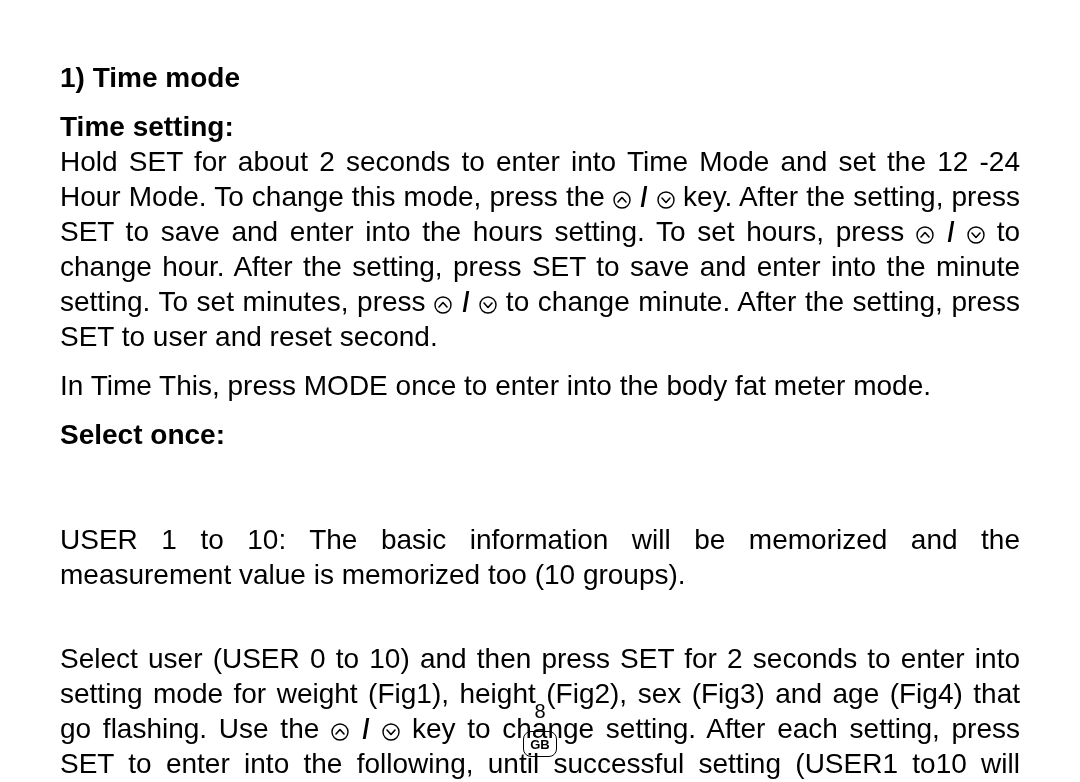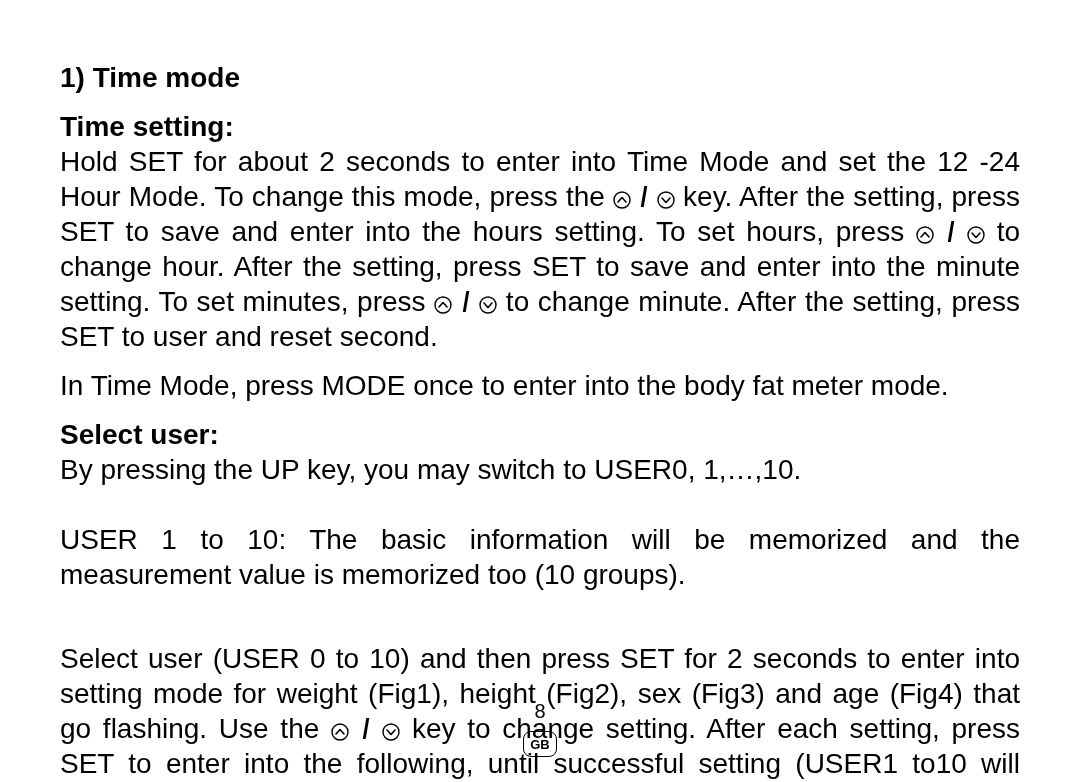--- a/index.html
+++ b/index.html
@@ -88,25 +88,25 @@
         </svg></span><span> to change hour. After the setting, press SET to save and enter into the minute setting. To set minutes, press </span><span class="up-down"><svg class="circ-svg" width="18" height="18" viewBox="0 0 18 18">
           <circle cx="9" cy="9" r="8" fill="none" stroke="#000" stroke-width="1.4"></circle>
           <path d="M5 11 L9 6.5 L13 11" fill="none" stroke="#000" stroke-width="1.6" stroke-linecap="round" stroke-linejoin="round"></path>
         </svg> <span class="slash">/</span> <svg class="circ-svg" width="18" height="18" viewBox="0 0 18 18">
           <circle cx="9" cy="9" r="8" fill="none" stroke="#000" stroke-width="1.4"></circle>
           <path d="M5 7 L9 11.5 L13 7" fill="none" stroke="#000" stroke-width="1.6" stroke-linecap="round" stroke-linejoin="round"></path>
         </svg></span><span> to change minute. After the setting, press SET to user and reset second.</span>
   </p>
 
 
-  <p>In Time Mode, press MODE once to enter into the body fat meter mode.</p>
+  <p>In Time This, press MODE once to enter into the body fat meter mode.</p>
 
   <p>
-    <span class="subheading">Select user:</span><br>
-    <span>By pressing the UP key, you may switch to USER0, 1,…,10.</span><br>
+    <span class="subheading">Select once:</span><br>
+    <br>
     <br>
     <span>USER 1 to 10: The basic information will be memorized and the measurement value is memorized too (10 groups).</span>
   </p>
 
   <p>
     <br>
     <span>Select user (USER 0 to 10) and then press SET for 2 seconds to enter into setting mode for weight (Fig1), height (Fig2), sex (Fig3) and age (Fig4) that go flashing. Use the </span><span class="up-down"><svg class="circ-svg" width="18" height="18" viewBox="0 0 18 18">
           <circle cx="9" cy="9" r="8" fill="none" stroke="#000" stroke-width="1.4"></circle>
           <path d="M5 11 L9 6.5 L13 11" fill="none" stroke="#000" stroke-width="1.6" stroke-linecap="round" stroke-linejoin="round"></path>
         </svg> <span class="slash">/</span> <svg class="circ-svg" width="18" height="18" viewBox="0 0 18 18">

